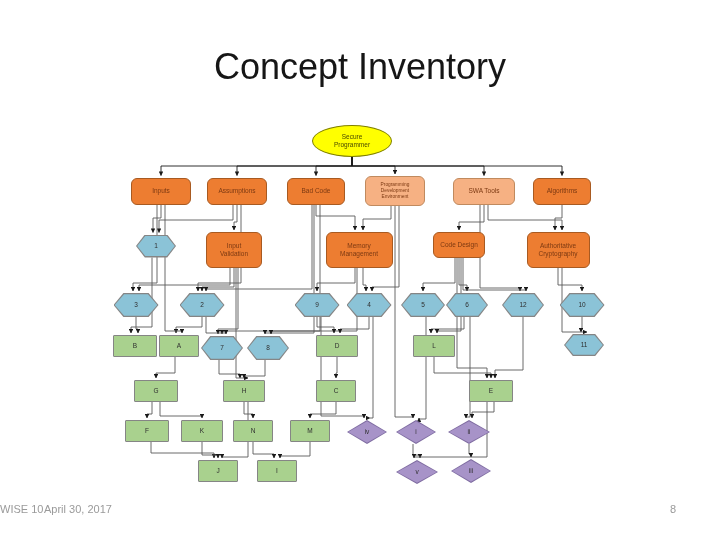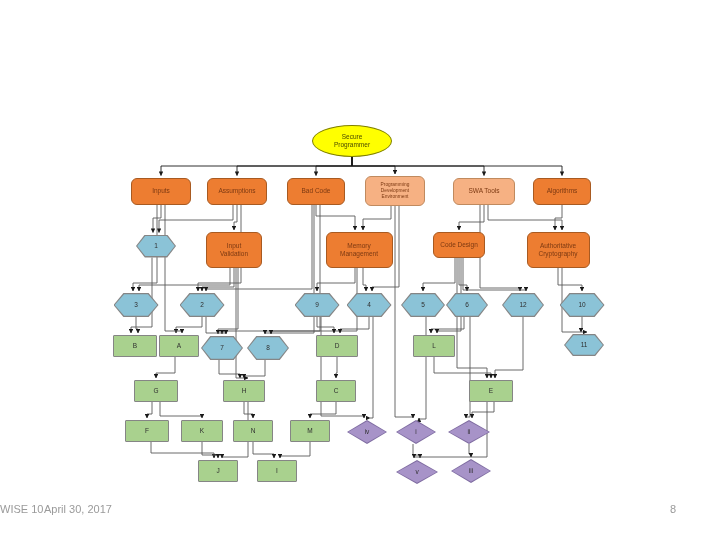--- a/index.html
+++ b/index.html
@@ -27,20 +27,21 @@
   .node.green .body{position:absolute;inset:0;border-radius:1px;}
   .shape-outer{position:absolute;inset:0;}
   .shape-inner{position:absolute;inset:1.2px;}
   .hexclip{clip-path:polygon(22% 0%,78% 0%,100% 50%,78% 100%,22% 100%,0% 50%);}
   .diaclip{clip-path:polygon(50% 0%,100% 50%,50% 100%,0% 50%);}
 </style>
 </head>
 <body>
 
 <div class="slide">
+  <div class="title">Concept Inventory</div>
 
   <svg id="edge-layer" width="720" height="540" viewBox="0 0 720 540">
     <defs>
       <marker id="arr" viewBox="0 0 10 10" refX="9" refY="5" markerWidth="5" markerHeight="5" orient="auto-start-reverse">
         <path d="M0,0 L10,5 L0,10 z" fill="#1a1a1a"></path>
       </marker>
     </defs>
     <g id="edges">
         <path d="M352 157 L352 166 L161 166 L161 175.5" fill="none" stroke="#1a1a1a" stroke-width="0.9" marker-end="url(#arr)"></path>
         <path d="M352 157 L352 166 L237 166 L237 175.5" fill="none" stroke="#1a1a1a" stroke-width="0.9" marker-end="url(#arr)"></path>

